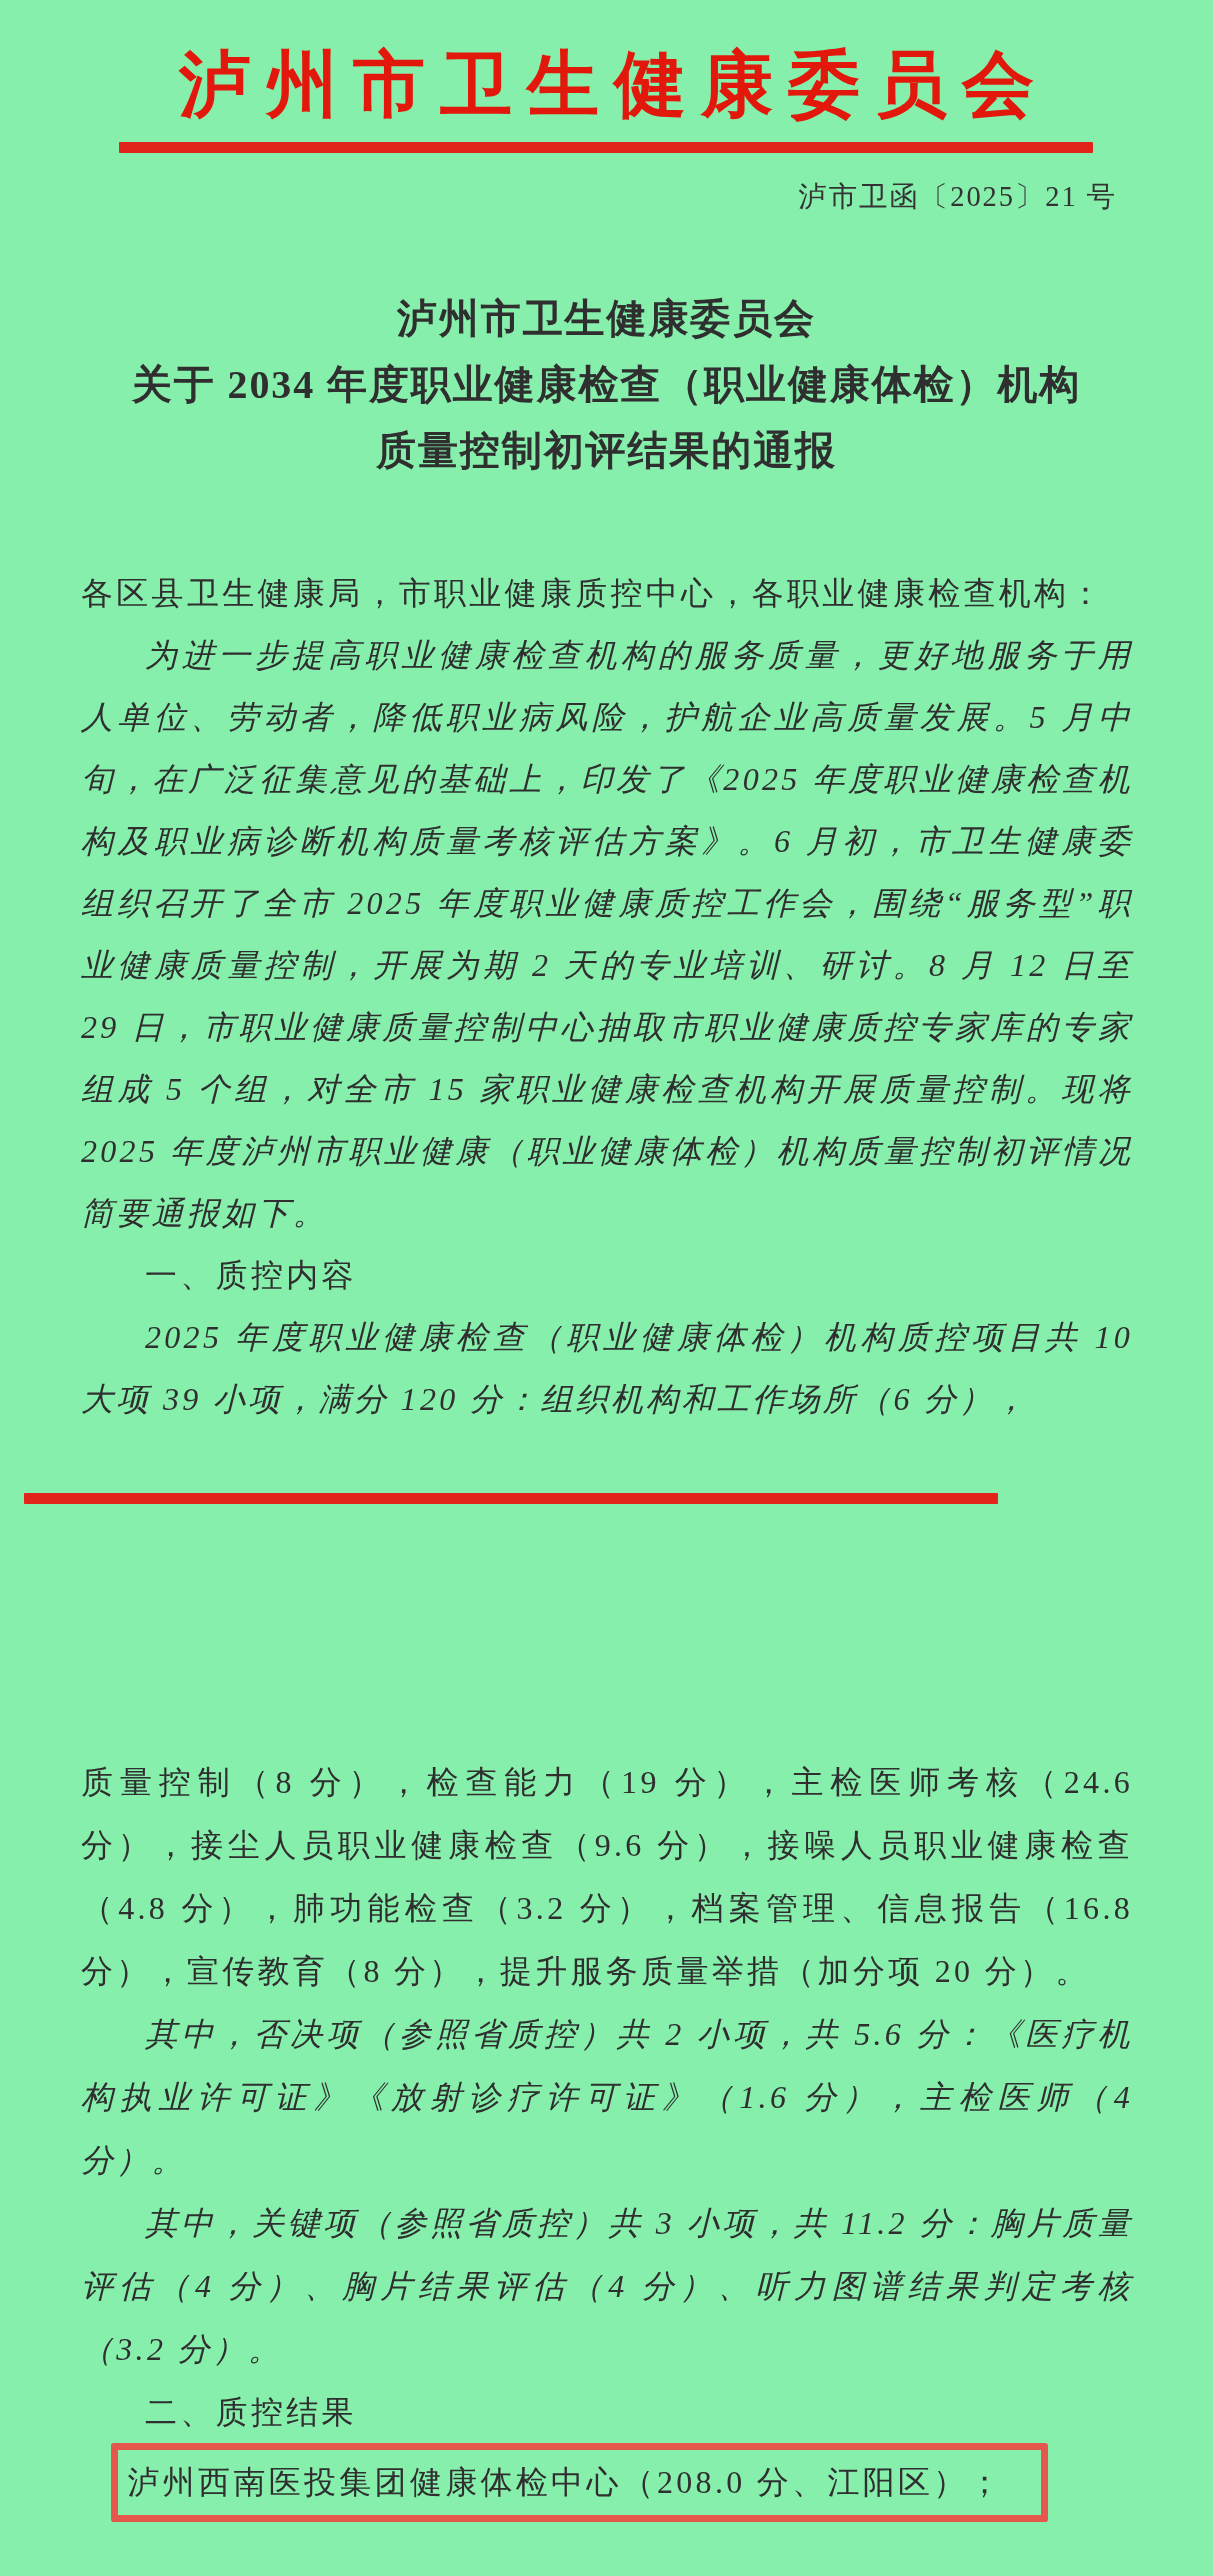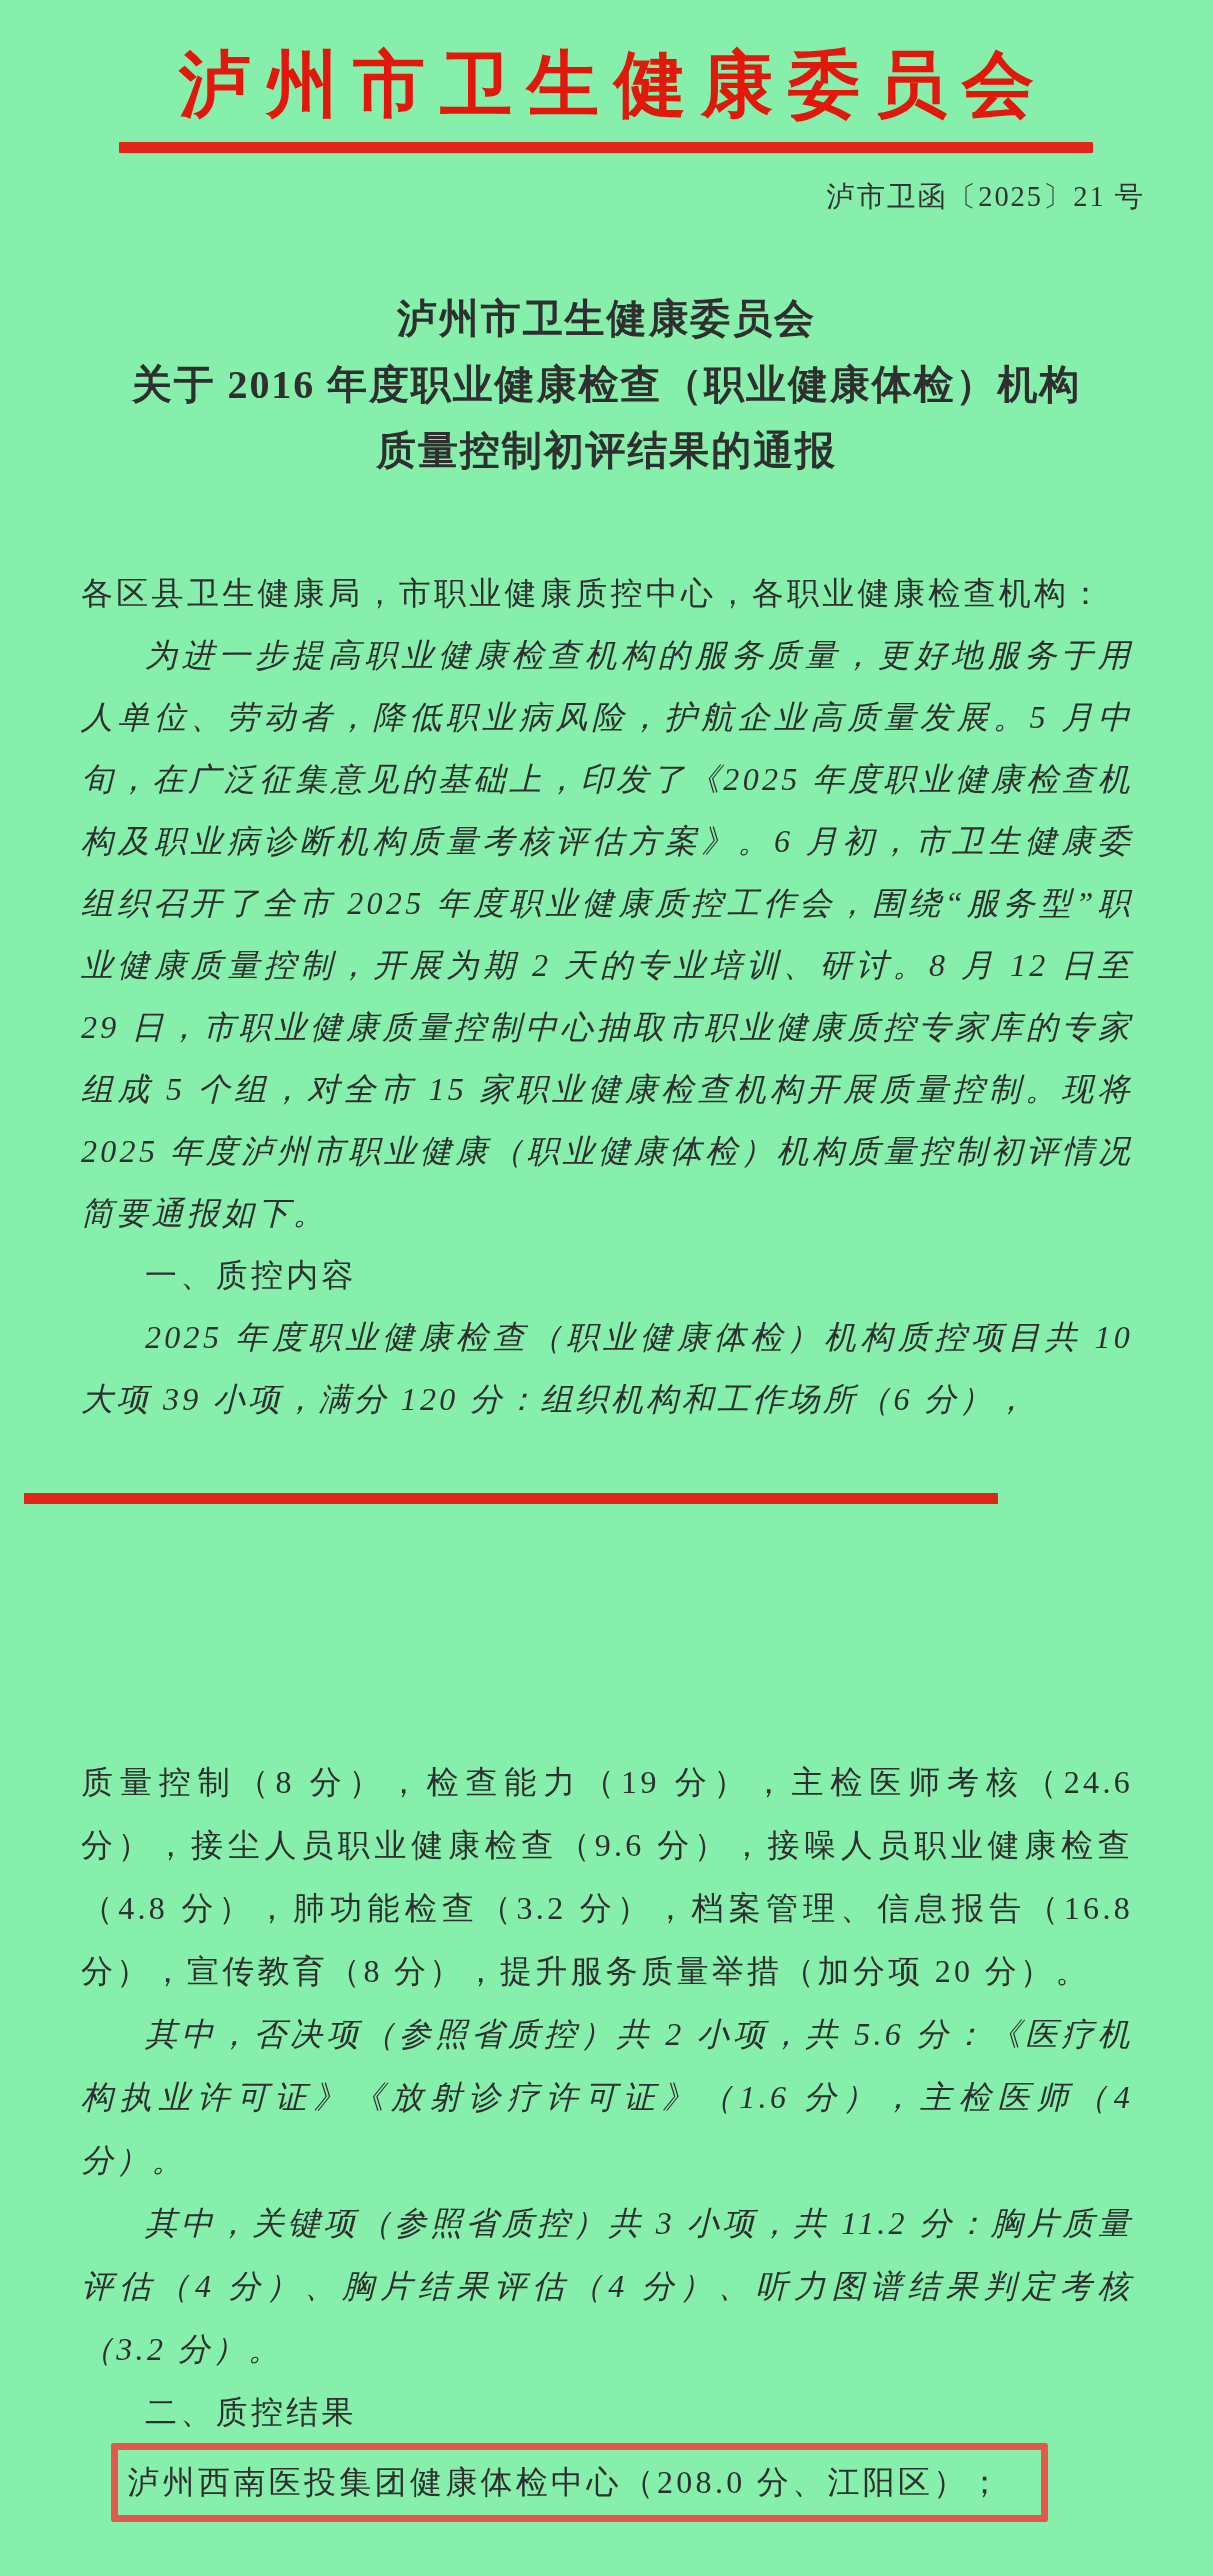--- a/index.html
+++ b/index.html
@@ -32,21 +32,21 @@
     white-space:nowrap;
   }
   .masthead-rule{
     margin:15px 0 0 119px;
     width:974px;height:11.4px;
     background:var(--red-rule);
     border-radius:0.9px;
   }
   .doc-number{
     margin-top:26.6px;
-    padding-right:68px;
+    padding-right:96px;
     text-align:right;
     font-size:28.5px;
     line-height:34px;
     color:#333333;
     letter-spacing:1.9px;
   }
   
   .doc-title{
     margin-top:72px;
     text-align:center;
@@ -109,21 +109,21 @@
 <div class="page">
 
   <div class="masthead-title">泸州市卫生健康委员会</div>
 
   <div class="masthead-rule"></div>
 
   <div class="doc-number">泸市卫函〔2025〕21 号</div>
 
   <div class="doc-title">
     <div>泸州市卫生健康委员会</div>
-    <div>关于 2016 年度职业健康检查（职业健康体检）机构</div>
+    <div>关于 2034 年度职业健康检查（职业健康体检）机构</div>
     <div>质量控制初评结果的通报</div>
   </div>
 
   <div class="body-text">
 
     <p class="para">各区县卫生健康局，市职业健康质控中心，各职业健康检查机构：</p>
 
     <p class="para indent">为进一步提高职业健康检查机构的服务质量，更好地服务于用人单位、劳动者，降低职业病风险，护航企业高质量发展。5 月中旬，在广泛征集意见的基础上，印发了《2025 年度职业健康检查机构及职业病诊断机构质量考核评估方案》。6 月初，市卫生健康委组织召开了全市 2025 年度职业健康质控工作会，围绕“服务型”职业健康质量控制，开展为期 2 天的专业培训、研讨。8 月 12 日至 29 日，市职业健康质量控制中心抽取市职业健康质控专家库的专家组成 5 个组，对全市 15 家职业健康检查机构开展质量控制。现将 2025 年度泸州市职业健康（职业健康体检）机构质量控制初评情况简要通报如下。</p>
 
     <p class="heading">一、质控内容</p>

